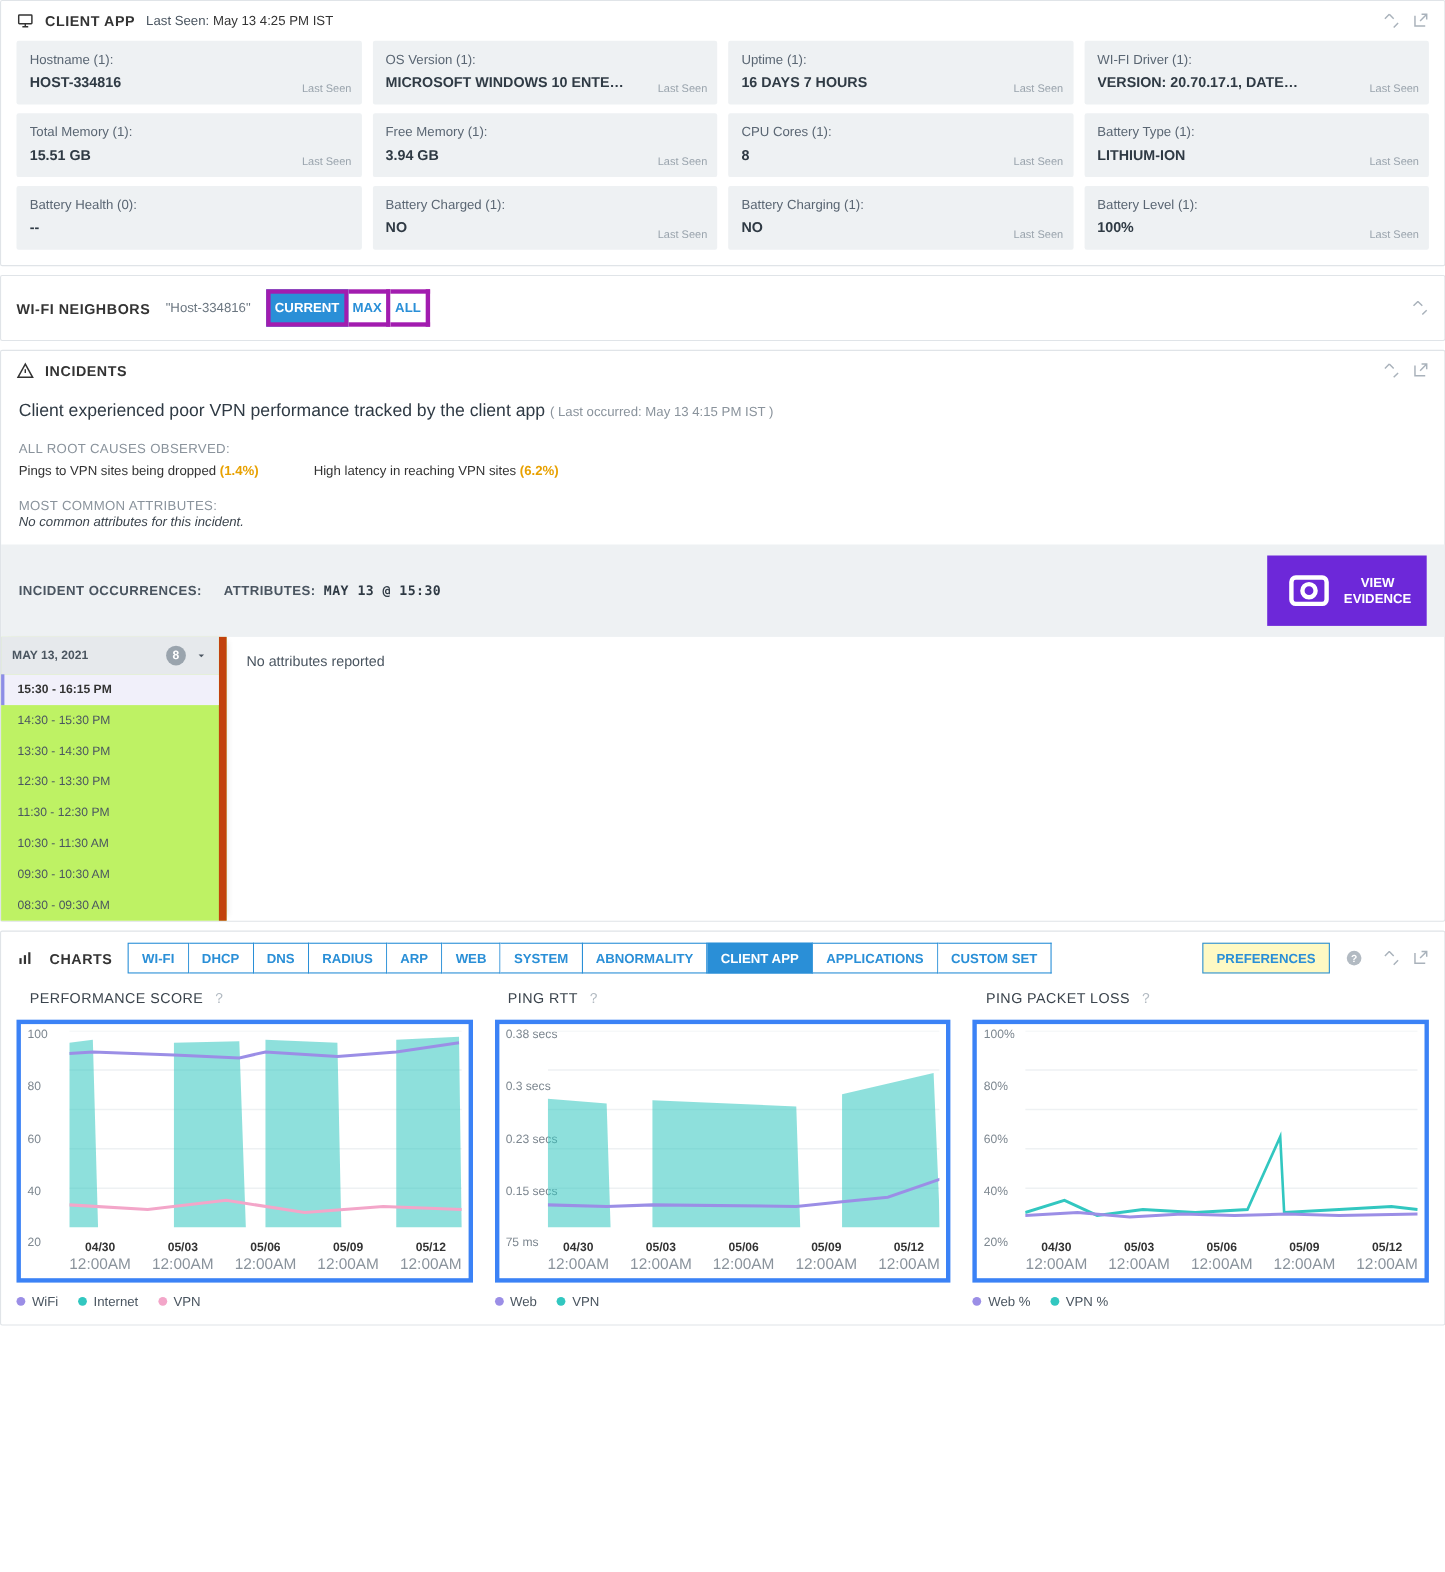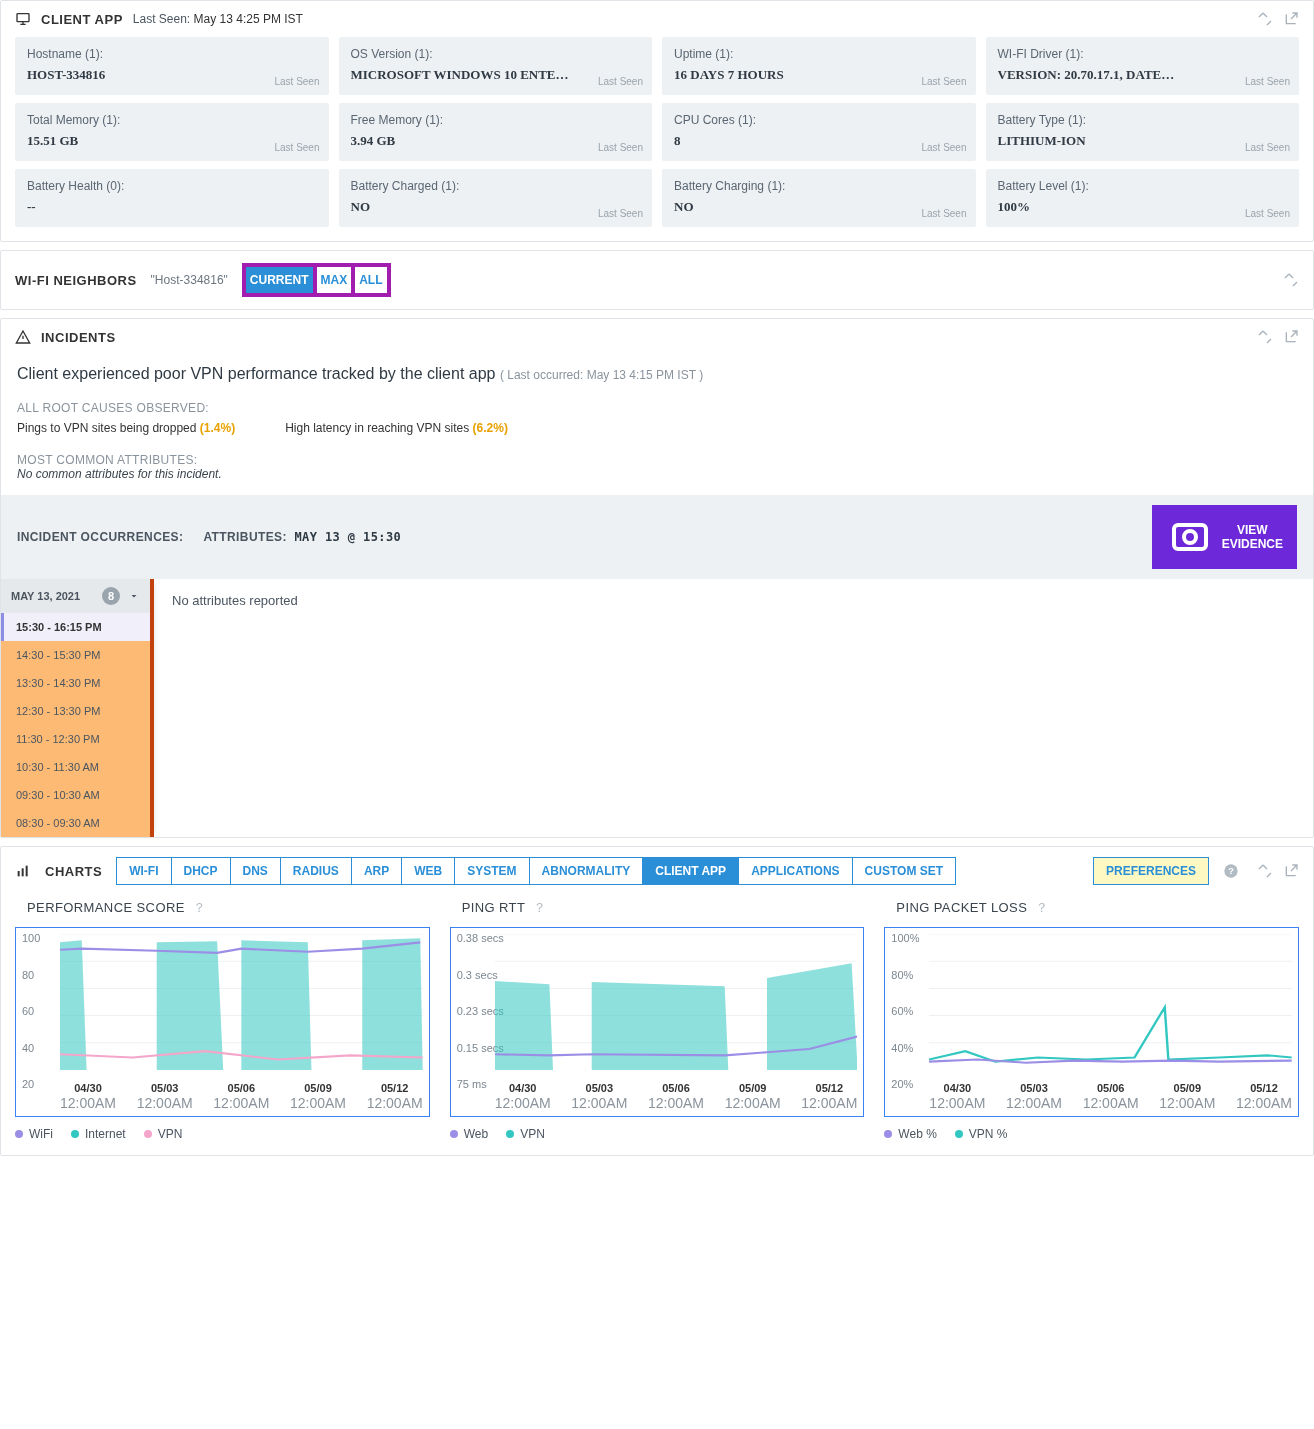--- a/index.html
+++ b/index.html
@@ -8,60 +8,60 @@
 .panel-hdr{display:flex;align-items:center;padding:10px 14px;gap:10px}
 .panel-title{font-weight:700;letter-spacing:.5px;color:#333;font-size:13px}
 .panel-sub{color:#4a5560;font-size:12px}
 .panel-sub .muted{color:#333}
 .hdr-actions{margin-left:auto;display:flex;gap:10px;color:#a9b2bb}
 .hdr-actions span{cursor:pointer}
 .metrics{display:flex;gap:10px;padding:0 14px 14px 14px;flex-wrap:nowrap}
 .metric-col{flex:1;display:flex;flex-direction:column;gap:8px}
 .metric{background:#eef1f3;border-radius:2px;padding:10px 12px 10px 12px;position:relative;min-height:58px}
 .metric .label{color:#5a6673;font-size:12px}
-.metric .value{font-family:Liberation Serif, serif;font-weight:700;color:#2f3a44;font-size:13px;margin-top:6px;white-space:nowrap;overflow:hidden;text-overflow:ellipsis}
+.metric .value{font-family:Liberation Sans, sans-serif;font-weight:700;color:#2f3a44;font-size:13px;margin-top:6px;white-space:nowrap;overflow:hidden;text-overflow:ellipsis}
 .metric .lastseen{position:absolute;right:9px;bottom:8px;color:#9aa4ad;font-size:10px}
 
 .wn-row{display:flex;align-items:center;padding:12px 14px;gap:14px}
 .seggroup{display:flex}
 .segbtn{border:4px solid #a21caf;color:#2a8fd7;background:#fff;padding:6px 4px;font-weight:700;font-size:12px;cursor:pointer}
 .segbtn+.segbtn{border-left:none}
 .segbtn.active{background:#2a8fd7;color:#fff}
 .quote{color:#6b7680;font-size:12px}
 
 .inc-body{padding:2px 16px 14px 16px}
 .inc-title{font-size:16px;color:#2f3a44;margin:8px 0 4px 0}
 .inc-note{color:#8a939c;font-size:12px}
 .sec-label{color:#8a939c;font-size:12px;letter-spacing:.3px;margin-top:18px}
 .rc-row{display:flex;gap:50px;margin-top:6px;color:#333}
 .pct{color:#e8a100;font-weight:700}
 .italic{font-style:italic;color:#3b444d}
 .occ-bar{background:#eef1f3;padding:10px 16px;display:flex;align-items:center;gap:20px;color:#4a5560;font-size:12px;font-weight:600;letter-spacing:.4px}
 .occ-bar .mono{font-family:Consolas,Menlo,monospace;font-weight:700;color:#2f3a44}
 .btn-evidence{margin-left:auto;background:#6d28d9;color:#fff;border:none;padding:8px 14px;font-weight:700;font-size:12px;display:flex;align-items:center;gap:8px;cursor:pointer}
 .occ-split{display:flex;min-height:230px}
-.occ-left{width:153px;border-right:4px solid #c2410c;background:#fdba74;box-shadow:4px 0 6px -4px rgba(0,0,0,.12)}
+.occ-left{width:205px;border-right:7px solid #c2410c;background:#bef264;box-shadow:4px 0 6px -4px rgba(0,0,0,.12)}
 .occ-date{display:flex;align-items:center;gap:8px;padding:8px 10px;background:#e6e9ec;color:#4a5560;font-weight:700;font-size:11px}
 .badge{background:#9aa4ad;color:#fff;border-radius:10px;min-width:18px;height:18px;display:inline-flex;align-items:center;justify-content:center;font-size:11px;padding:0 6px;margin-left:auto}
 .occ-item{padding:8px 12px;font-size:11px;color:#4a5560;border-left:3px solid transparent;cursor:pointer}
 .occ-item.selected{background:#f1f0fa;border-left-color:#8d8de6;font-weight:700;color:#333}
 .occ-right{flex:1;padding:14px 18px;color:#4a5560;font-size:13px}
 
 .charts-hdr{display:flex;align-items:center;gap:14px;padding:10px 14px}
 .tabs{display:flex}
 .tab{border:1px solid #2a8fd7;color:#2a8fd7;background:#fff;padding:6px 12px;font-weight:600;font-size:12px;cursor:pointer}
 .tab+.tab{border-left:none}
 .tab.active{background:#2a8fd7;color:#fff}
 .pref{margin-left:auto;border:1px solid #2a8fd7;color:#2a8fd7;background:#fef9c3;padding:6px 12px;font-weight:700;font-size:12px;cursor:pointer}
 .help{color:#b2bac2;cursor:pointer}
 .chart-row{display:flex;gap:20px;padding:0 14px 14px 14px}
 .chart{flex:1}
 .chart h4{margin:4px 0 10px 12px;font-size:13px;letter-spacing:.4px;color:#3b444d;font-weight:400}
 .chart h4 .help{font-size:13px;margin-left:4px}
-.plot{border:1px solid #3b82f6;background:#fff;position:relative;height:190px}
+.plot{border:4px solid #3b82f6;background:#fff;position:relative;height:239px}
 .ylabels{position:absolute;left:6px;top:4px;bottom:26px;display:flex;flex-direction:column;justify-content:space-between;color:#7d8790;font-size:11px}
 .plot-inner{position:absolute;left:44px;right:6px;top:6px;bottom:46px}
 .plot-inner .grid line{stroke:#eef1f3;stroke-width:1}
 .xticks{position:absolute;left:44px;right:6px;bottom:4px;display:flex;justify-content:space-between;text-align:center;color:#333;font-size:11px}
 .xticks div{line-height:1.2}
 .xticks small{color:#8a939c;display:block;font-size:14px}
 .legend{display:flex;gap:18px;margin-top:10px;color:#4a5560;font-size:12px}
 .legend span{display:inline-flex;align-items:center;gap:6px}
 .dot{width:8px;height:8px;border-radius:50%;display:inline-block}
 .c-wifi{background:#9b8ee6}

